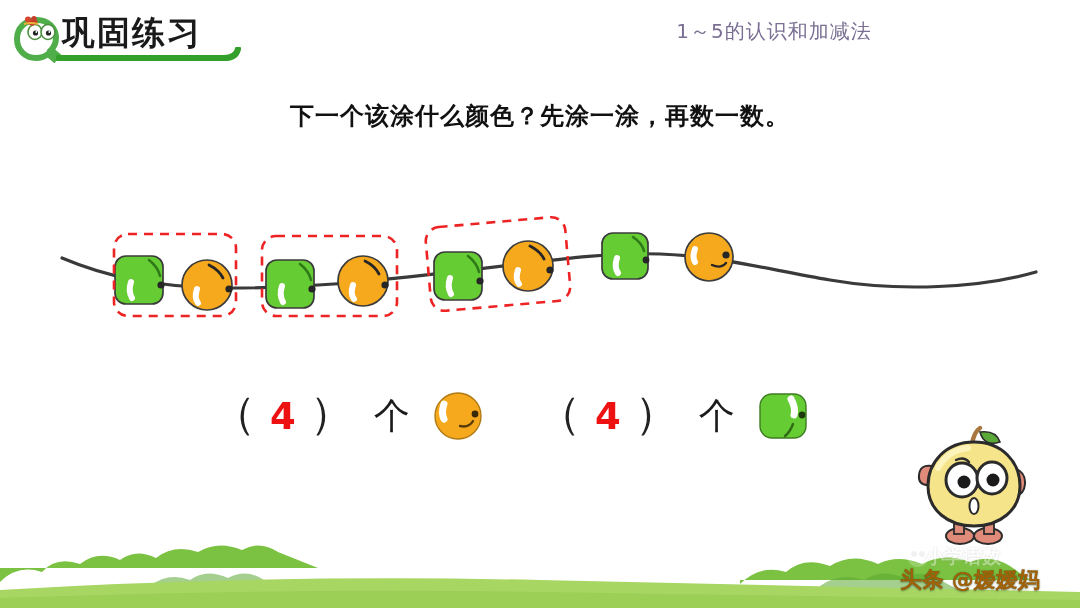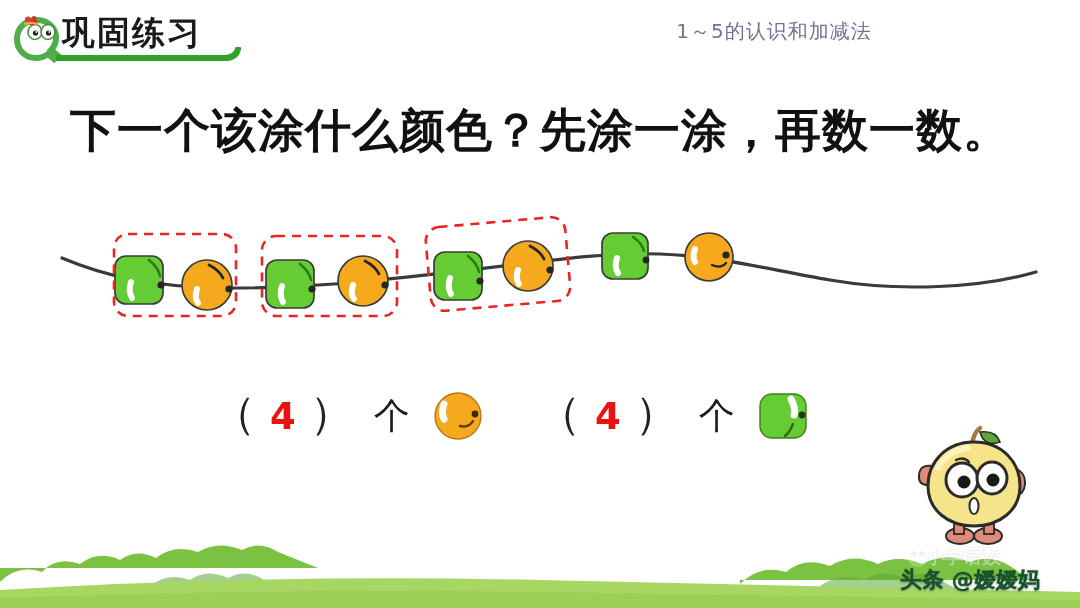--- a/index.html
+++ b/index.html
@@ -25,21 +25,21 @@
     position:absolute;left:0;top:18px;width:1080px;text-align:center;
     font-family:"DejaVu Sans","Liberation Sans",sans-serif;
     font-size:20px;color:#7a6f93;letter-spacing:1px;
     transform:translateX(234px);
   }
 
   
   #question{
     position:absolute;left:0;top:100px;width:1080px;text-align:center;
     font-family:"DejaVu Sans","Liberation Sans",sans-serif;
-    font-size:46px;font-weight:700;color:#111;letter-spacing:1px;
+    font-size:24px;font-weight:700;color:#111;letter-spacing:1px;
     white-space:nowrap;
   }
 
   
   #chain-area{position:absolute;left:0;top:200px;width:1080px;height:150px;}
   #chain-svg{position:absolute;left:0;top:0;width:1080px;height:150px;}
 
   
   #answer-row{position:absolute;left:0;top:378px;width:1080px;height:80px;}
   .answer-group{position:absolute;top:0;height:76px;display:flex;align-items:center;}
@@ -73,21 +73,21 @@
   }
   #wm-faded-text{
     position:absolute;left:20px;top:1px;
     font-family:"DejaVu Sans","Liberation Sans",sans-serif;
     font-size:19px;font-weight:700;color:#ffffff;white-space:nowrap;
     text-shadow:0 0 2px rgba(120,120,120,.8);
   }
   #wm-main{
     position:absolute;left:900px;top:565px;
     font-family:"DejaVu Sans","Liberation Sans",sans-serif;
-    font-size:22px;font-weight:700;color:#14532d;white-space:nowrap;
+    font-size:22px;font-weight:700;color:#a16207;white-space:nowrap;
     text-shadow:0 1px 2px rgba(60,90,40,.55),0 0 1px rgba(0,0,0,.5);
   }
 </style>
 </head>
 <body>
 
 <div id="stage">
 
   <div id="header">
 

